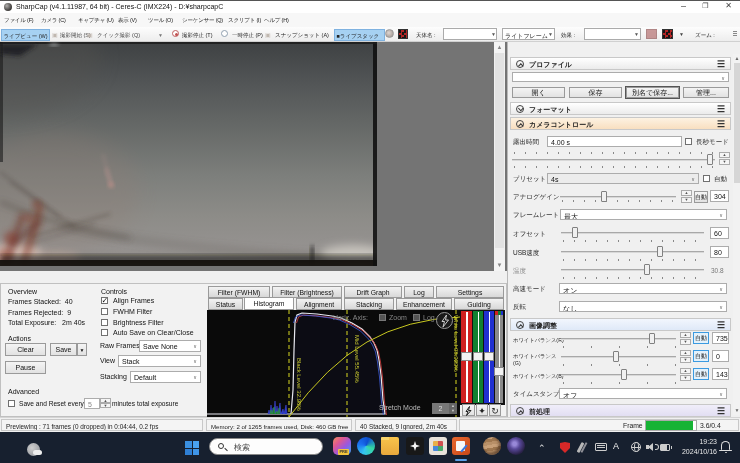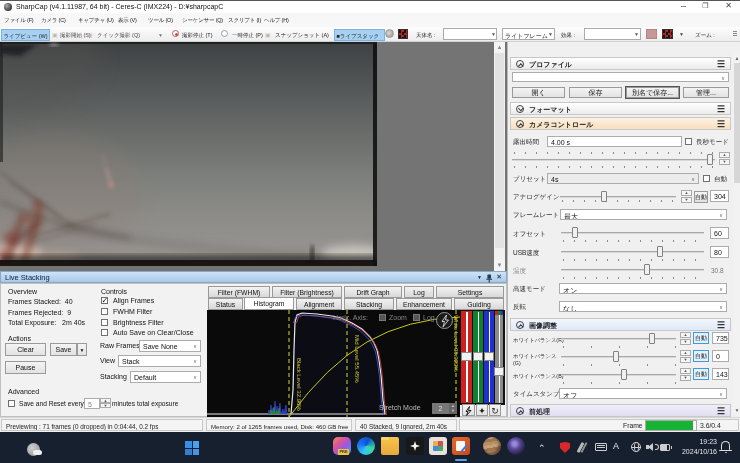--- a/index.html
+++ b/index.html
@@ -317,29 +317,20 @@
   <div class="sechead" style="top:362px;background:linear-gradient(#f0eefa,#e2def2);">
       <span class="circ">
         <i></i>
       </span>
       <span class="lbl">前処理</span>
       <span class="ham">☰</span>
     </div>
 </div>
 
 <div class="abs" id="lstack">
-  <div class="abs" id="lshead">Live Stacking
-    <span style="position:absolute;right:24px;top:2px;font-size:5px;">▼</span>
-    <svg width="7" height="9" style="position:absolute;right:13px;top:2px;">
-        <rect x="1.4" y="0.5" width="3.6" height="4.2" rx="0.6" fill="#2a3a52"></rect>
-        <rect x="0.4" y="4.7" width="5.6" height="1.1" fill="#2a3a52"></rect>
-        <rect x="2.7" y="5.8" width="1.1" height="2.8" fill="#2a3a52"></rect>
-      </svg>
-    <span style="position:absolute;right:4px;top:1px;font-size:7px;">✕</span>
-  </div>
   <div class="abs" id="lsbody"></div>
   <div class="lslbl" style="left:8px;top:17px;">Overview</div>
   <div class="lslbl" style="left:8px;top:27px;">Frames Stacked:&nbsp;&nbsp;40</div>
   <div class="lslbl" style="left:8px;top:38px;">Frames Rejected:&nbsp;&nbsp;9</div>
   <div class="lslbl" style="left:8px;top:48px;">Total Exposure:&nbsp;&nbsp;&nbsp;2m 40s</div>
   <div class="lslbl" style="left:8px;top:64px;">Actions</div>
   <div class="lsbtn" style="left:5px;top:72px;width:41px;height:13px;line-height:12px;">Clear</div>
   <div class="lsbtn" style="left:50px;top:72px;width:27px;height:13px;line-height:12px;">Save</div>
   <div class="lsbtn" style="left:77px;top:72px;width:10px;height:13px;line-height:12px;font-size:5px;">▼</div>
   <div class="lsbtn" style="left:5px;top:90px;width:41px;height:13px;line-height:12px;">Pause</div>
@@ -454,20 +445,25 @@
   <div style="position:absolute;left:700px;top:3.5px;font-size:6.8px;color:#222;">3.6/0.4</div>
 </div>
 
 <div class="abs" id="taskbar">
   <div style="position:absolute;left:27px;top:11px;width:13px;height:13px;border-radius:50%;background:radial-gradient(circle at 38% 38%,#cfcfcf,#8d9096);"></div>
   <div style="position:absolute;left:33px;top:18px;width:9px;height:5px;border-radius:3px;background:#eee;"></div>
   <div style="position:absolute;left:185px;top:9px;width:6.5px;height:6.5px;background:#3a8fe0;"></div>
   <div style="position:absolute;left:192.5px;top:9px;width:6.5px;height:6.5px;background:#49a2f0;"></div>
   <div style="position:absolute;left:185px;top:16.5px;width:6.5px;height:6.5px;background:#2f7fd4;"></div>
   <div style="position:absolute;left:192.5px;top:16.5px;width:6.5px;height:6.5px;background:#3f95e8;"></div>
+  <div style="position:absolute;left:209px;top:6px;width:114px;height:17px;border-radius:9px;background:#fdfdfd;border:1px solid #888;">
+    <div style="position:absolute;left:8px;top:4px;width:6px;height:6px;border:1.2px solid #333;border-radius:50%;"></div>
+    <div style="position:absolute;left:13.5px;top:10px;width:4px;height:1.2px;background:#333;transform:rotate(45deg);"></div>
+    <div style="position:absolute;left:24px;top:3px;font-size:8px;color:#444;">検索</div>
+  </div>
   <div class="tbi" style="left:333px;background:linear-gradient(135deg,#f09060,#e05890 30%,#9858e0 60%,#38a8f0);border-radius:5px;"></div>
   <div style="position:absolute;left:338px;top:17px;width:11px;height:6px;background:#f3c53c;border-radius:1px;font-size:4px;color:#333;text-align:center;line-height:6px;font-weight:bold;">PRE</div>
   <div class="tbi" style="left:357px;border-radius:50%;background:conic-gradient(from 200deg,#35c5f0,#1a6ef0,#0d4fd0,#35d8a0,#35c5f0);"></div>
   <div class="tbi" style="left:381px;background:linear-gradient(#f8c44c,#e8a83c);border-radius:2px;"></div>
   <div style="position:absolute;left:381px;top:5px;width:8px;height:3px;background:#f8d46c;border-radius:1px 0 0 0;"></div>
   <div class="tbi" style="left:406px;background:#181818;border-radius:3px;"></div>
   <div style="position:absolute;left:410px;top:9px;width:10px;height:10px;background:#f5f5f5;clip-path:polygon(50% 0,62% 38%,100% 50%,62% 62%,50% 100%,38% 62%,0 50%,38% 38%);"></div>
   <div class="tbi" style="left:429px;background:#e8e2da;border-radius:3px;"></div>
   <div style="position:absolute;left:433px;top:9px;width:10px;height:10px;background:conic-gradient(#d05050 0 25%,#48a868 0 50%,#4888d8 0 75%,#e8b048 0);border-radius:1px;"></div>
   <div class="tbi" style="left:452px;background:linear-gradient(135deg,#e86830,#c84818);border-radius:3px;"></div>

